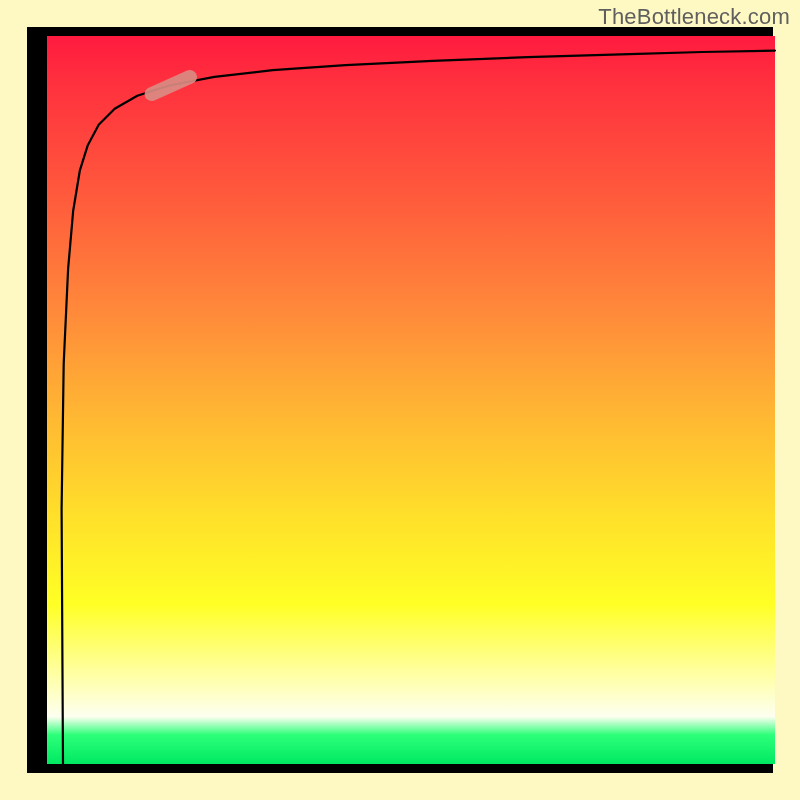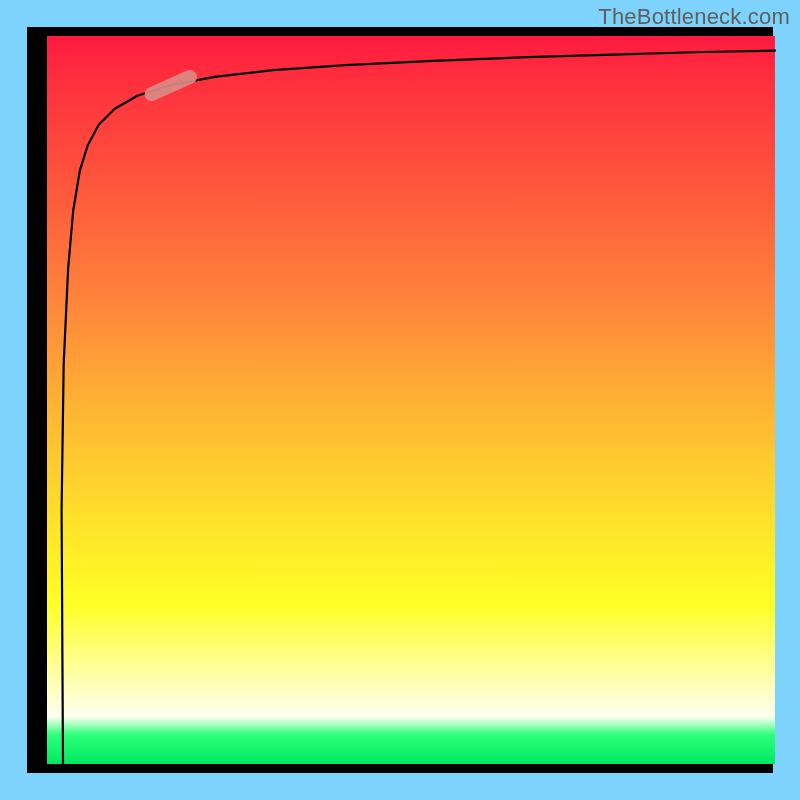--- a/index.html
+++ b/index.html
@@ -1,21 +1,21 @@
 <!DOCTYPE html>
 <html><head>
 <meta charset="utf-8">
 <style>
   * { margin: 0; padding: 0; box-sizing: border-box; }
   html, body { width: 800px; height: 800px; overflow: hidden; background: #fff; }
   .canvas {
     position: relative;
     width: 800px;
     height: 800px;
-    background: #7dd3fc;
+    background: #fef9c3;
   }
   .attribution {
     position: absolute;
     top: 4px;
     right: 10px;
     font-family: Arial, Helvetica, sans-serif;
     font-size: 22px;
     color: #5f5f5f;
     letter-spacing: 0.2px;
   }

